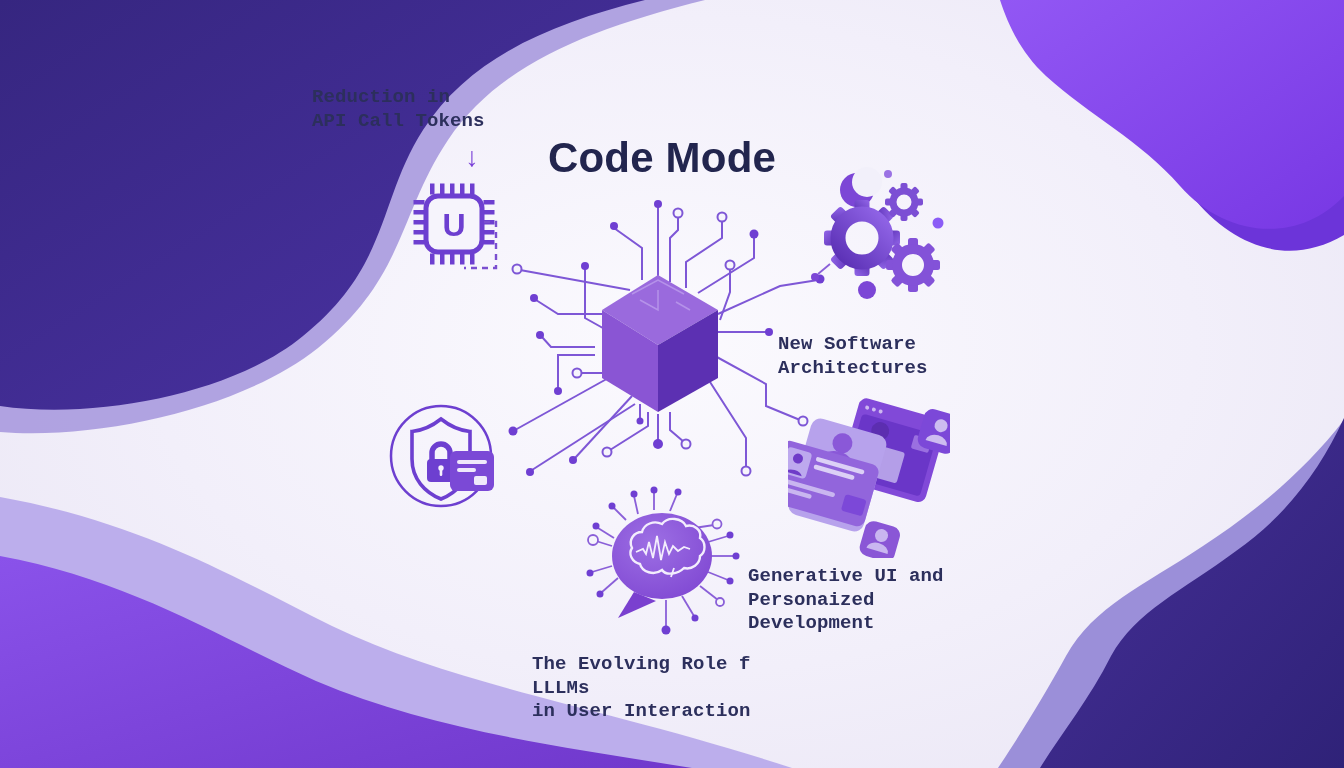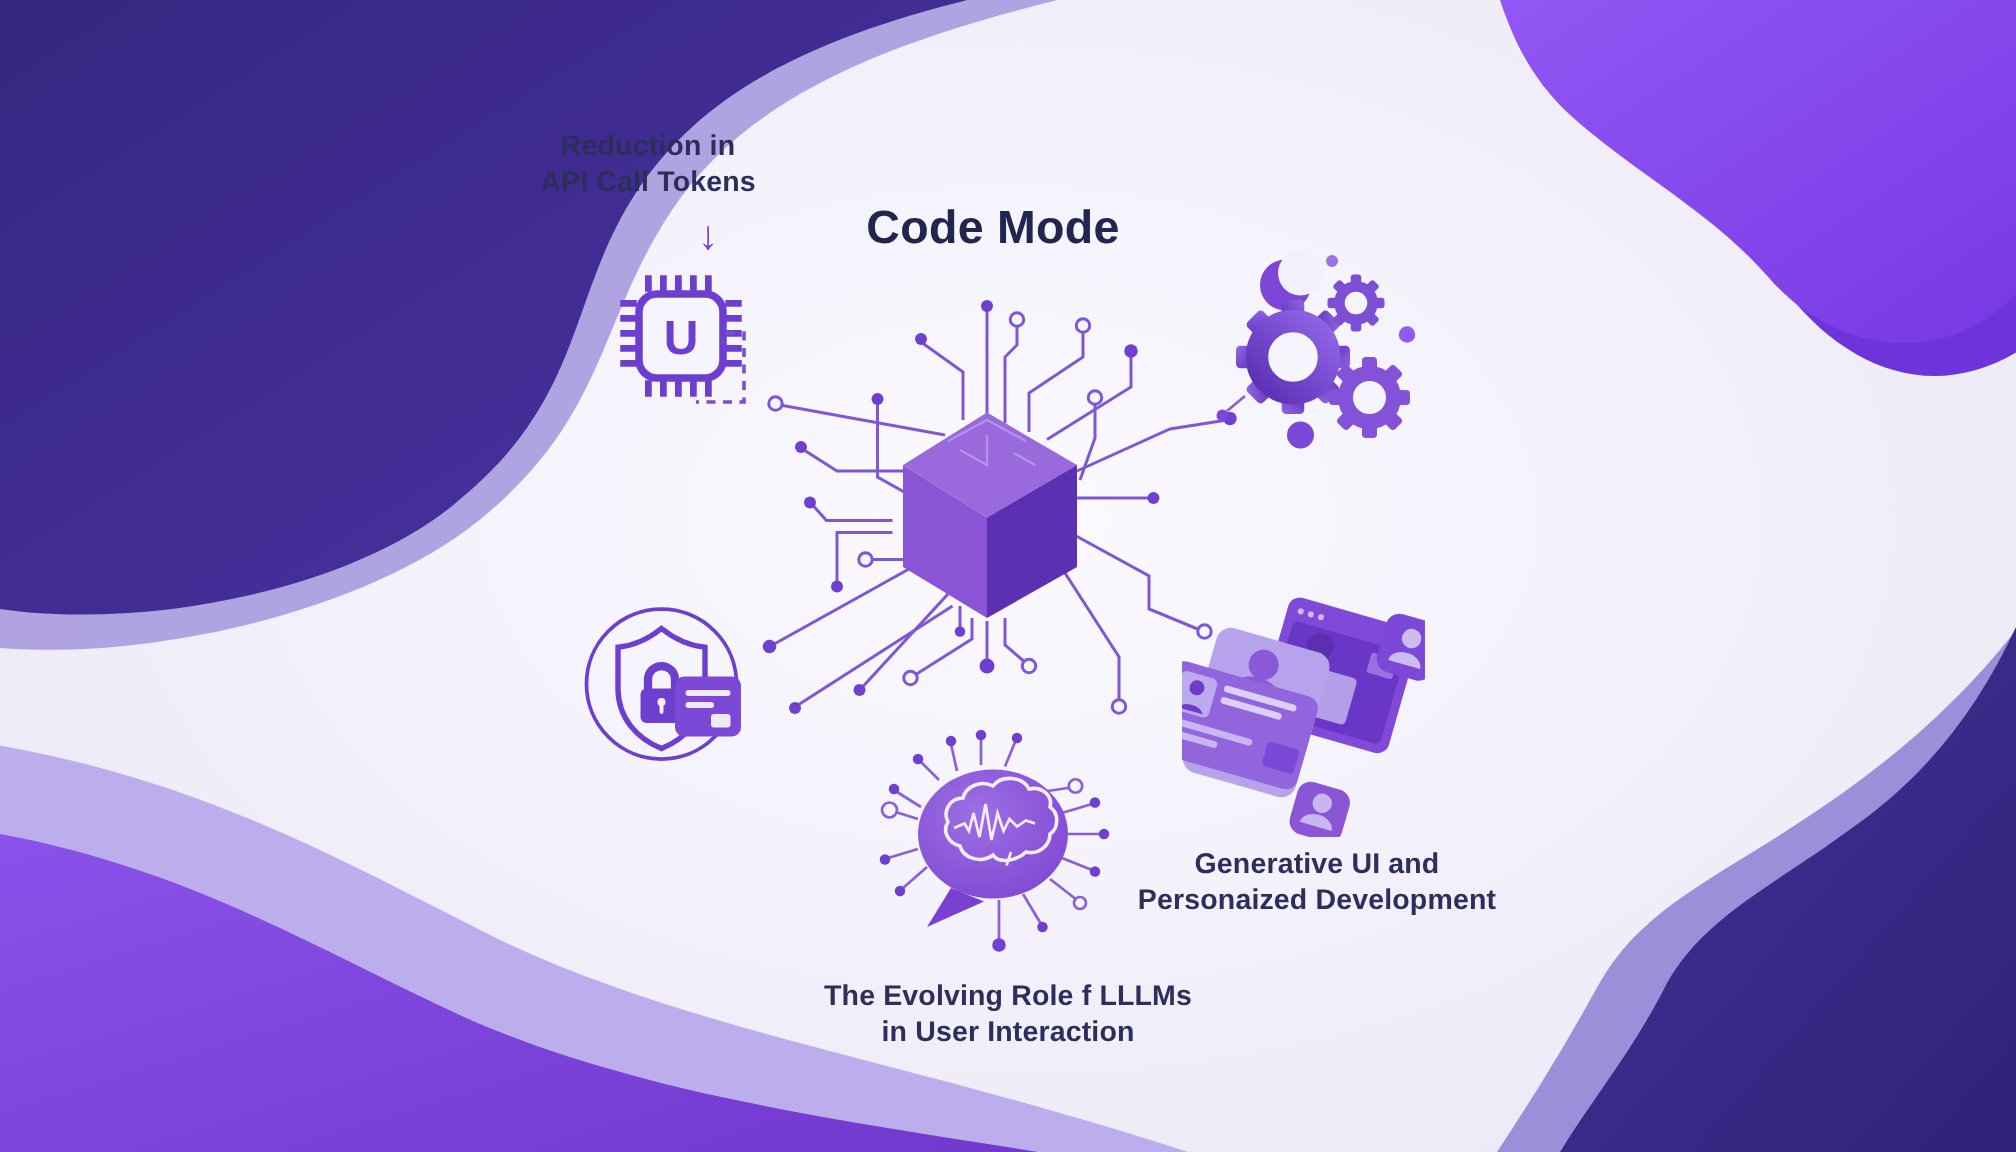--- a/index.html
+++ b/index.html
@@ -1,22 +1,22 @@
 <!DOCTYPE html>
 <html><head>
 <meta charset="utf-8">
 <style>
   html,body{margin:0;padding:0;}
   body{width:1344px;height:768px;overflow:hidden;font-family:"Liberation Sans",sans-serif;}
   #stage{position:relative;width:1344px;height:768px;
     background:radial-gradient(ellipse at 50% 45%, #fbfafe 0%, #f2effa 55%, #e9e5f4 100%);}
   .abs{position:absolute;}
-  .label{position:absolute;text-align:center;white-space:pre-line;
-    color:#2c2f5c;font-size:19px;font-weight:600;line-height:1.24;letter-spacing:.1px;}
-  .title{position:absolute;text-align:center;color:#22254e;font-size:31px;font-weight:700;letter-spacing:.2px;}
+  .label{position:absolute;white-space:pre-line;
+    color:#2c2f5c;font-size:19px;font-weight:600;line-height:1.24;letter-spacing:.1px;font-family:Liberation Mono, monospace;}
+  .title{position:absolute;text-align:center;color:#22254e;font-size:42px;font-weight:700;letter-spacing:.2px;}
   .arrow{position:absolute;text-align:center;color:#7b42d8;font-size:27px;font-weight:600;}
   svg{display:block;}
 </style>
 </head>
 <body>
 
 <div id="stage">
 
   <svg class="abs" style="left:0;top:0;" width="1344" height="768" viewBox="0 0 1344 768">
     <defs>
@@ -284,20 +284,22 @@
   </svg>
 
   <div class="title" style="left:522px;top:134px;width:280px;">Code Mode</div>
 
   <div class="label" style="left:312px;top:86px;width:240px;">Reduction in
 API Call Tokens</div>
 
   <div class="arrow" style="left:450px;top:142px;width:44px;">↓</div>
 
 
+  <div class="label" style="left:778px;top:333px;width:240px;">New Software
+Architectures</div>
 
 
   <div class="label" style="left:532px;top:653px;width:280px;">The Evolving Role f LLLMs
 in User Interaction</div>
 
   <div class="label" style="left:748px;top:565px;width:260px;">Generative UI and
 Personaized Development</div>
 
 </div>
 

